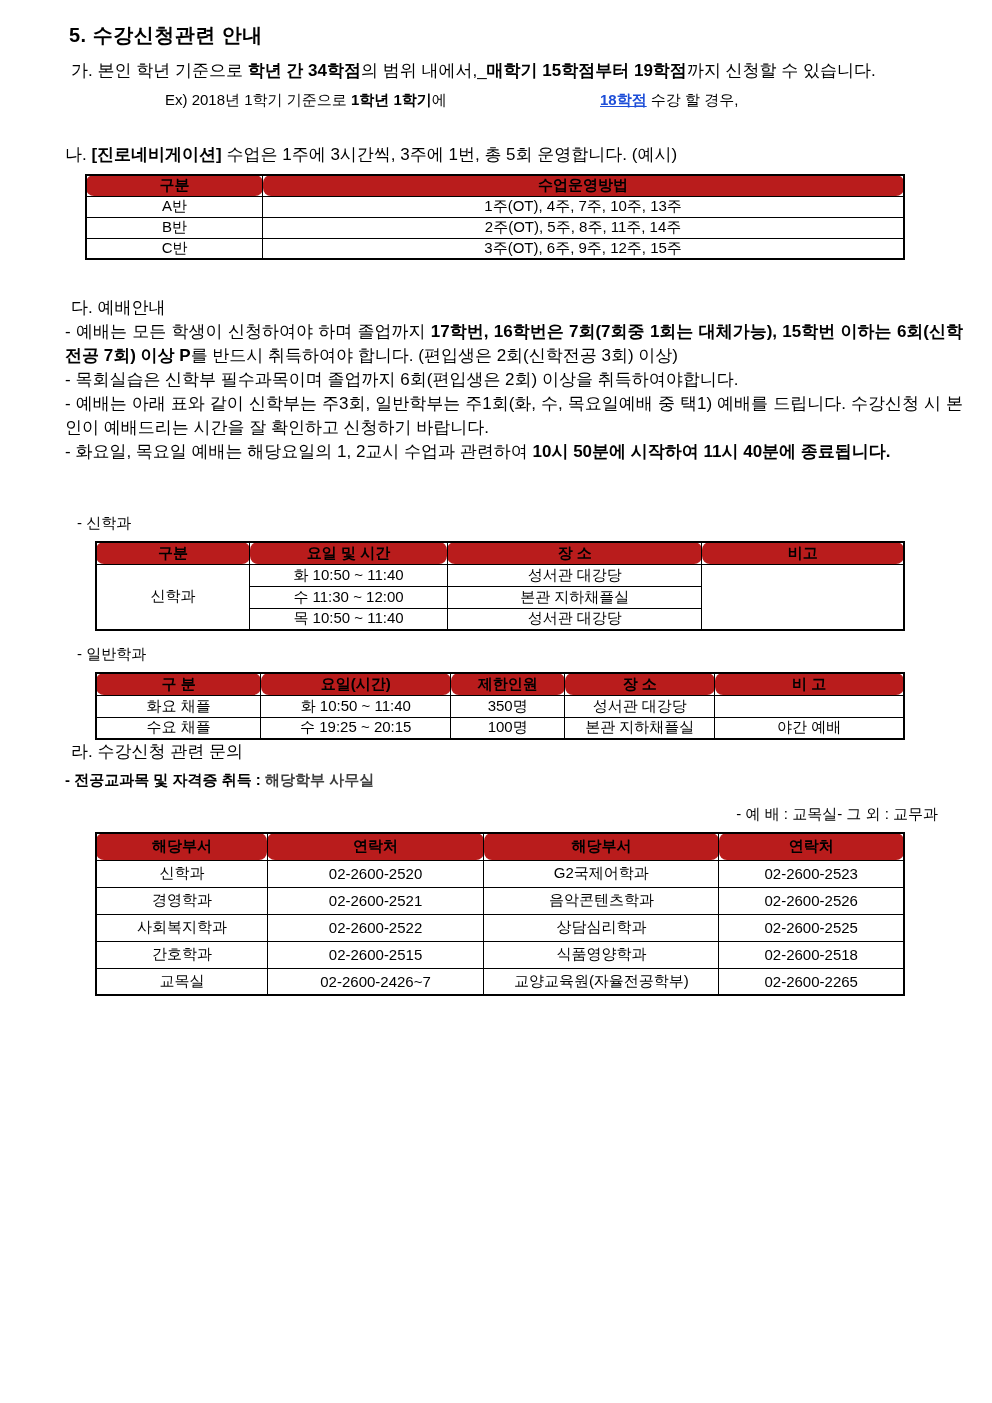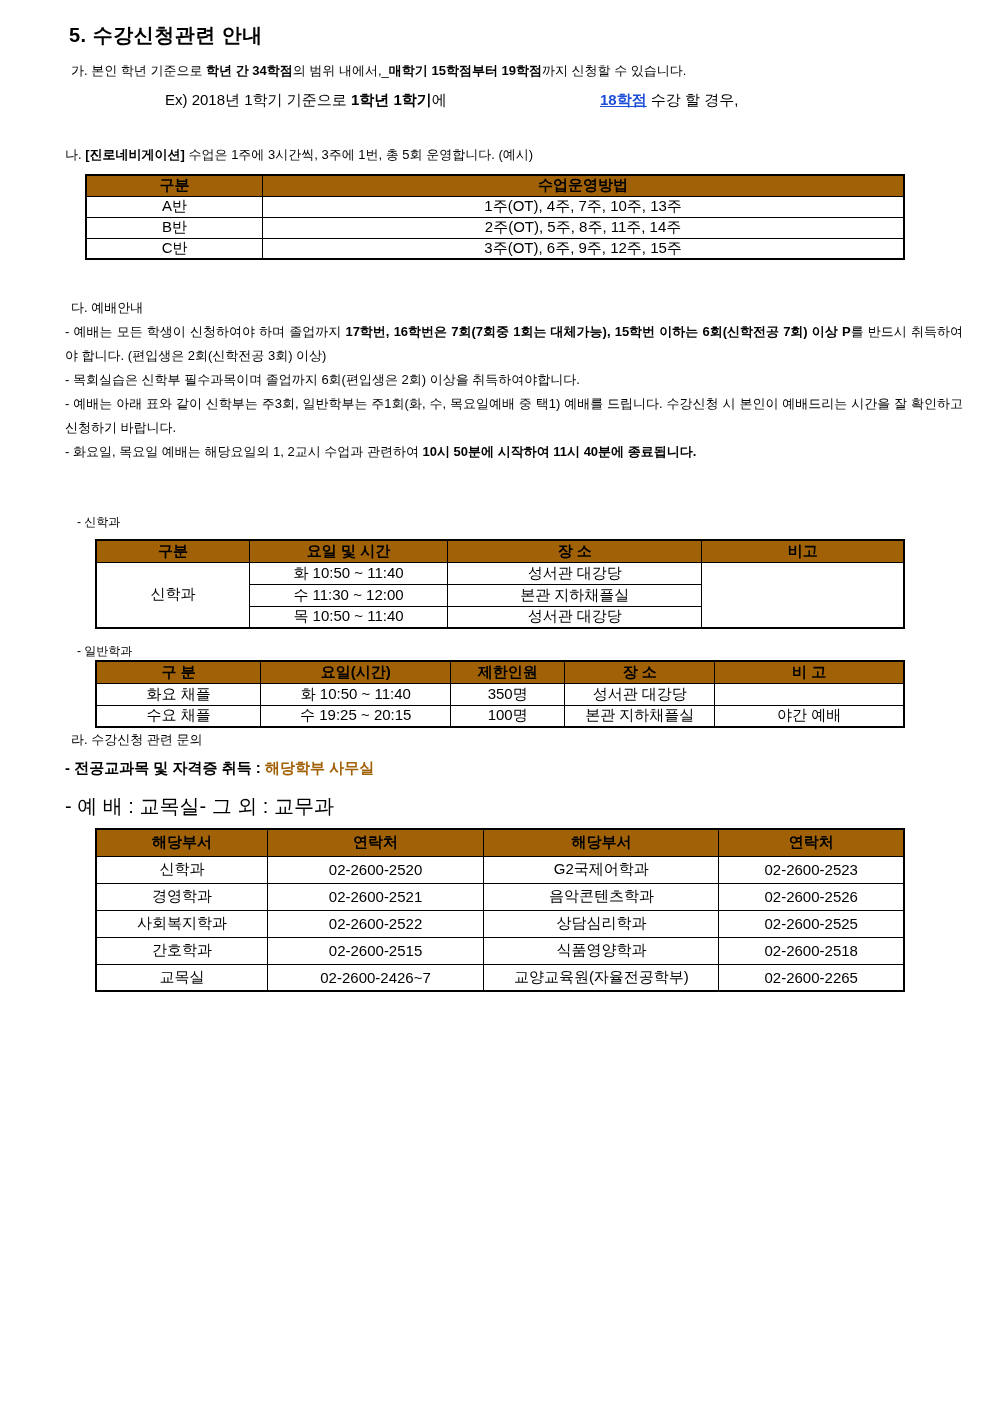--- a/index.html
+++ b/index.html
@@ -6,54 +6,54 @@
   body {
     width: 992px; height: 1403px;
     background: #ffffff; color: #000;
     font-family: "Liberation Sans", "DejaVu Sans", sans-serif;
     overflow: hidden;
   }
   .page { padding: 22px 29px 0 65px; box-sizing: border-box; }
 
   .doc-title { font-size: 20px; font-weight: bold; margin: 0 0 10px 4px; letter-spacing: 0.5px; }
 
-  .para { font-size: 13px; line-height: 24px; margin: 0; text-align: justify; word-break: break-all; }
+  .para { font-size: 17px; line-height: 24px; margin: 0; text-align: justify; word-break: break-all; }
   .para.indent { padding-left: 6px; }
   b { font-weight: bold; }
 
   .ex-block { margin-top: 4px; }
   .ex-line { font-size: 15px; line-height: 26px; white-space: nowrap; }
   .ex-seg1 { display: inline-block; width: 435px; }
   .ex-seg2 { display: inline-block; width: 435px; padding-left: 265px; box-sizing: border-box; }
   .credit { color: #1d4ed8; font-weight: bold; text-decoration: underline; }
 
   .na-line { margin-top: 30px; }
 
   table { border-collapse: collapse; border: 2px solid #000; table-layout: fixed; }
   th, td { border: 1px solid #000; font-size: 15px; text-align: center; padding: 0 4px; overflow: hidden; }
-  th { background: #a16207; font-weight: bold; }
+  th { background: #b91c1c; font-weight: bold; border-radius: 8px; }
 
   .tbl-na   { margin: 7px 0 0 20px; width: 820px; }
   .tbl-na tr { height: 21px; }
 
   .da-heading { margin-top: 36px; }
 
-  .sub-label { font-size: 12px; margin: 0; }
+  .sub-label { font-size: 15px; margin: 0; }
   .lbl-theology { margin-top: 50px; padding-left: 12px; }
   .lbl-general  { margin-top: 14px; padding-left: 12px; }
 
   .tbl-theology { margin: 8px 0 0 30px; width: 810px; }
   .tbl-theology tr { height: 22px; }
-  .tbl-general { margin: 0 0 0 30px; width: 810px; }
+  .tbl-general { margin: 8px 0 0 30px; width: 810px; }
   .tbl-general tr { height: 22px; }
 
   .ra-heading { padding-left: 6px; }
   .ra-line1 { font-size: 15px; font-weight: bold; margin-top: 7px; }
-  .ra-red { color: #a16207; font-weight: bold; }
-  .ra-line2 { display: flex; justify-content: flex-start; font-size: 20px; margin-top: 7px; padding-right: 25px; }
+  .ra-red { color: #404040; font-weight: bold; }
+  .ra-line2 { display: flex; justify-content: flex-end; font-size: 15px; margin-top: 7px; padding-right: 25px; }
 
   .tbl-contacts { margin: 8px 0 0 30px; width: 810px; }
   .tbl-contacts tr { height: 27px; }
 </style>
 </head>
 <body>
 
 <div class="page">
 
   <h1 class="doc-title">5. 수강신청관련 안내</h1>

